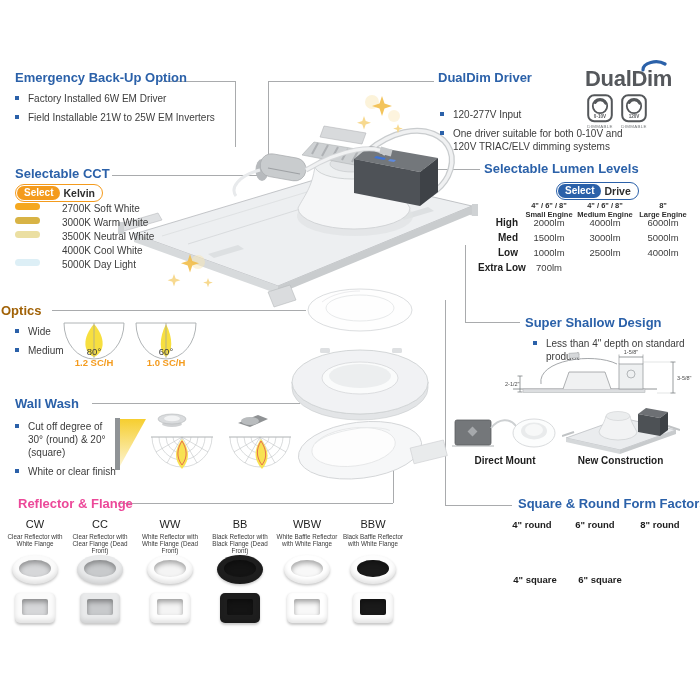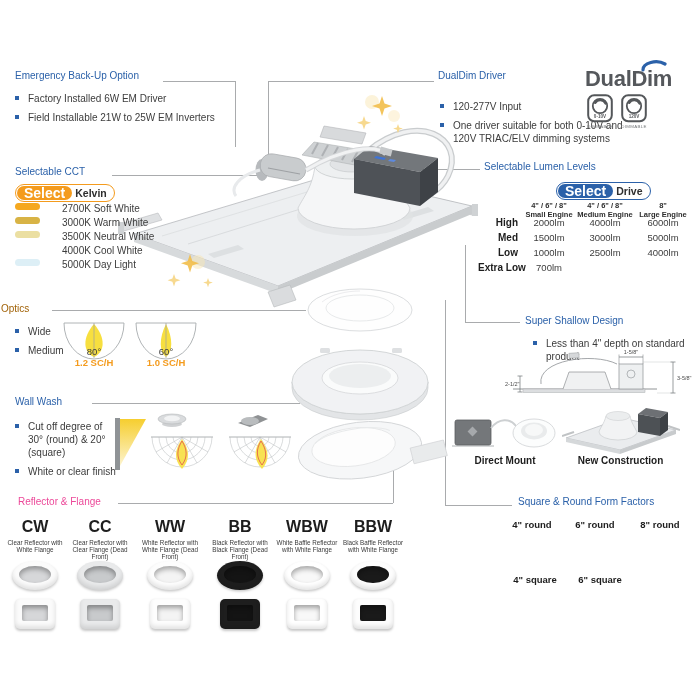--- a/index.html
+++ b/index.html
@@ -1,29 +1,29 @@
 <!DOCTYPE html>
 <html><head>
 <meta charset="utf-8">
 <style>
   html,body{margin:0;padding:0;background:#fff;}
   #canvas{position:relative;width:700px;height:700px;background:#fff;overflow:hidden;
           font-family:"Liberation Sans","DejaVu Sans",sans-serif;color:#3c3c3c;}
   .abs{position:absolute;}
-  .sec-title{position:absolute;font-size:10px;font-weight:normal;color:#2B61A9;white-space:nowrap;}
+  .sec-title{position:absolute;font-size:13px;font-weight:bold;color:#2B61A9;white-space:nowrap;}
   .hline{position:absolute;height:1px;background:#a9abad;}
   .vline{position:absolute;width:1px;background:#a9abad;}
   .bullets{position:absolute;list-style:none;margin:0;padding:0;font-size:10px;color:#3c3c3c;}
   .bullets li{position:relative;padding-left:13px;margin-bottom:6px;line-height:13px;}
   .bullets li .sq{position:absolute;left:0;top:4px;width:4px;height:4px;background:#2B61A9;}
   
   .badge{position:absolute;display:inline-flex;align-items:center;background:#fff;border-radius:11px;padding:1px;}
   .badge.orange{border:1.6px solid #F49B1D;}
   .badge.blue{border:1.6px solid #2B61A9;}
-  .badge-sel{font-size:14px;font-weight:bold;color:#fff;border-radius:9px;padding:1px 7px;line-height:12px;}
+  .badge-sel{font-size:10px;font-weight:bold;color:#fff;border-radius:9px;padding:1px 7px;line-height:12px;}
   .badge.orange .badge-sel{background:#F49B1D;}
   .badge.blue .badge-sel{background:#2B61A9;}
   .badge-rest{font-size:10.5px;font-weight:bold;color:#2e2e2e;padding:0 6px 0 3px;line-height:12px;}
   
   .cct-row{position:absolute;left:15px;height:13px;display:flex;align-items:flex-start;}
   .cct-swatch{width:25px;height:7px;border-radius:3.5px;display:inline-block;}
   .cct-row:nth-of-type(4) .cct-swatch{border:1px solid #bfc2c4;box-sizing:border-box;}
   .cct-label{font-size:10px;color:#3c3c3c;margin-left:22px;white-space:nowrap;}
   
   .lumen-grid{position:absolute;left:478px;top:200px;display:grid;
@@ -31,21 +31,21 @@
   .lg-h{display:flex;flex-direction:column;align-items:center;justify-content:flex-end;height:22px;}
   .lg-h .l1{font-size:7.5px;font-weight:bold;color:#2e2e2e;line-height:9px;white-space:nowrap;}
   .lg-h .l2{font-size:7.5px;font-weight:bold;color:#2e2e2e;line-height:9px;white-space:nowrap;}
   .lg-label{font-size:10px;font-weight:bold;color:#1d1d1d;text-align:right;padding-right:8px;white-space:nowrap;}
   .lg-v{font-size:9.5px;color:#3c3c3c;text-align:center;}
   
   .beam-label{position:absolute;font-size:9.5px;color:#3c3c3c;text-align:center;width:64px;}
   .beam-sch{position:absolute;font-size:9.5px;font-weight:bold;color:#F49B1D;text-align:center;width:64px;}
   
   .rcol{position:absolute;top:518px;width:64px;text-align:center;}
-  .rcode{font-size:16px;font-weight:bold;color:#1d1d1d;}
+  .rcode{font-size:11px;font-weight:normal;color:#1d1d1d;}
   .rdesc{font-size:6.3px;line-height:7.2px;color:#3a3a3a;margin-top:3px;height:16px;}
   .trim-round{position:relative;margin:0 auto;}
   .tr-o{position:absolute;left:0;right:0;top:0;bottom:0;border-radius:50%;background:var(--flange,#fdfdfd);
         box-shadow:inset 0 -3px 4px rgba(0,0,0,.10),0 1.5px 2.5px rgba(0,0,0,.22);}
   .tr-i{position:absolute;left:16%;right:16%;top:17%;bottom:25%;border-radius:50%;background:var(--cone,#ededee);
         box-shadow:inset 0 3px 5px rgba(0,0,0,.32);}
   .trim-square{position:relative;margin:0 auto;}
   .ts-o{position:absolute;left:0;right:0;top:0;bottom:0;border-radius:5px;background:var(--flange,#fdfdfd);
         box-shadow:inset 0 -3px 4px rgba(0,0,0,.10),0 1.5px 2.5px rgba(0,0,0,.22);}
   .ts-i{position:absolute;left:17%;right:17%;top:19%;bottom:27%;border-radius:2px;background:var(--cone,#ededee);
@@ -152,21 +152,21 @@
     </g>
   </svg>
 
   <div class="sec-title" style="left: 15px; top: 70px; color: rgb(43, 97, 169);">Emergency Back-Up Option</div>
   <ul class="bullets" style="left:15px;top:92px;width:220px;">
     <li><span class="sq"></span><span>Factory Installed 6W EM Driver</span></li>
     <li><span class="sq"></span><span>Field Installable 21W to 25W EM Inverters</span></li>
   </ul>
 
   <div class="sec-title" style="left: 438px; top: 70px; color: rgb(43, 97, 169);">DualDim Driver</div>
-  <ul class="bullets" style="left:440px;top:100px;width:196px;">
+  <ul class="bullets" style="left:440px;top:108px;width:196px;">
     <li><span class="sq"></span><span>120-277V Input</span></li>
     <li><span class="sq"></span><span>One driver suitable for both 0-10V and 120V TRIAC/ELV dimming systems</span></li>
   </ul>
   <div class="dd-logo">
     <span>DualDim</span>
     <svg class="abs" style="left:56px;top:-6px;" width="26" height="12" viewBox="0 0 26 12">
       <path d="M2,10 A13,8 0 0 1 24,4" fill="none" stroke="#2B61A9" stroke-width="3.2" stroke-linecap="round"></path>
     </svg>
   </div>
   <div class="knob" style="left:587px;top:94px;">

